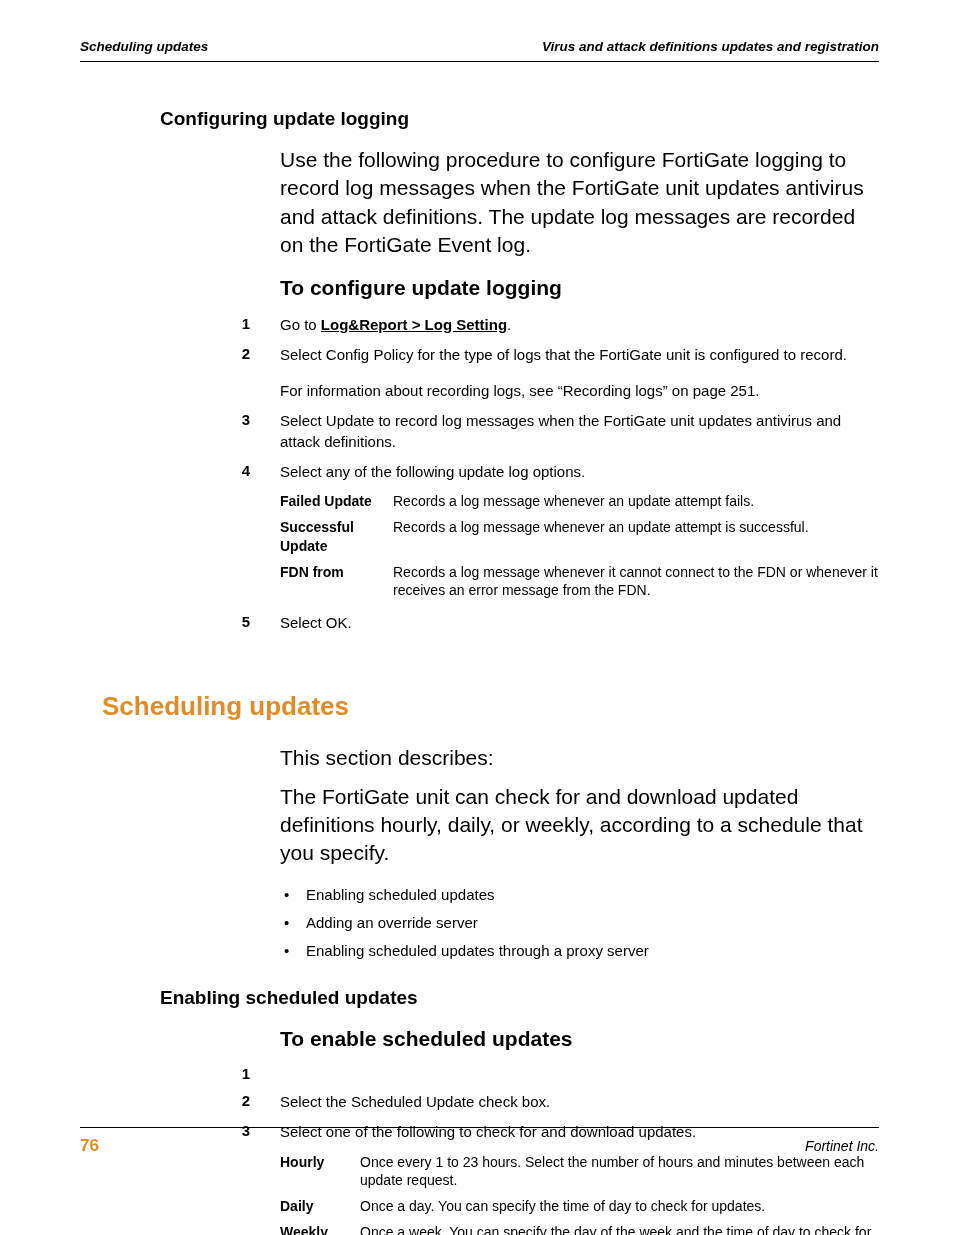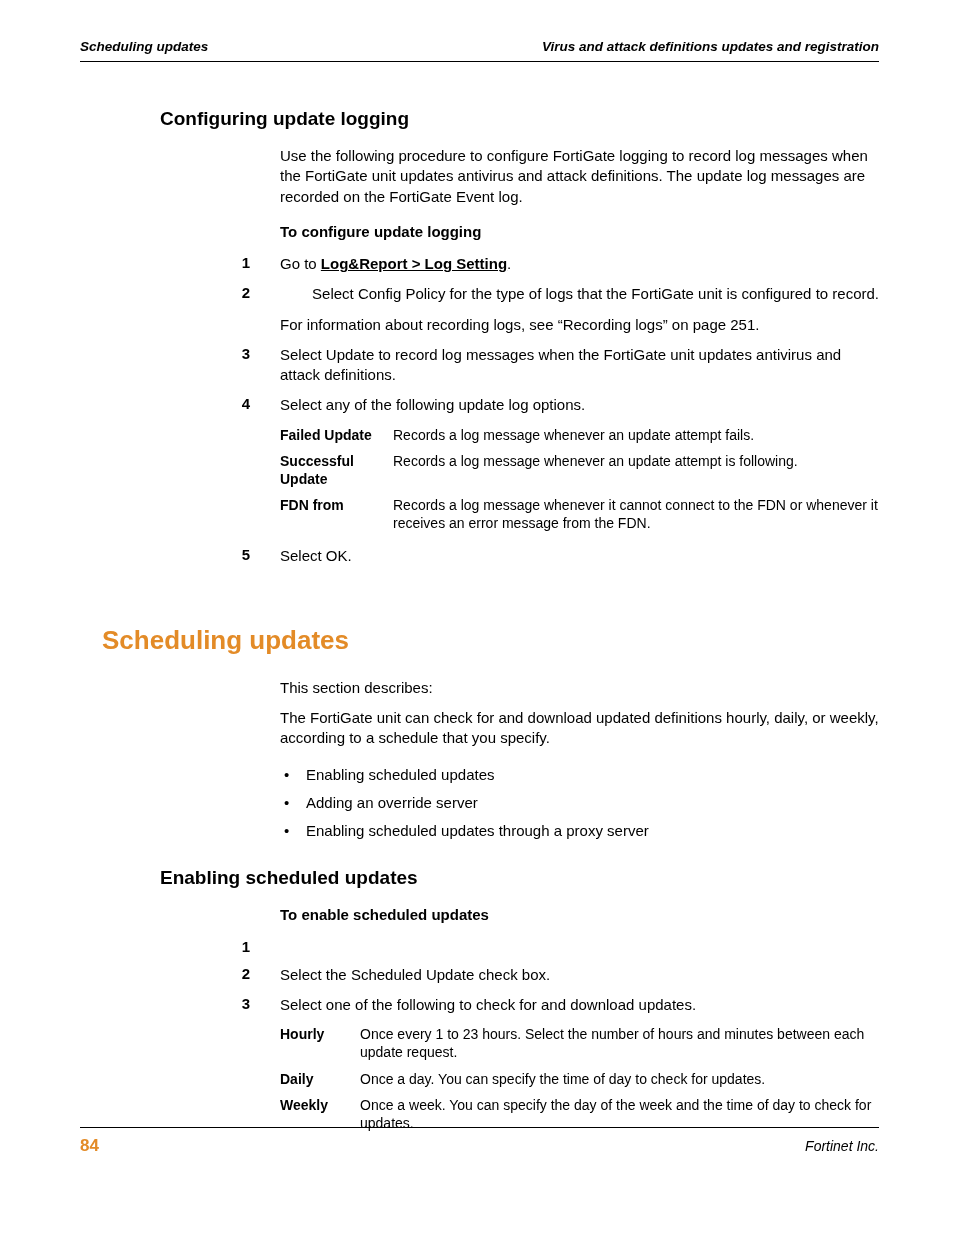--- a/index.html
+++ b/index.html
@@ -31,21 +31,21 @@
   .h1 {
     font-size: 26px;
     font-weight: bold;
     color: #e38b27;
     margin-left: 22px;
     margin-bottom: 22px;
   }
   .body-block {
     margin-left: 200px;
     margin-right: 0;
-    font-size: 15px;
+    font-size: 21px;
     line-height: 1.35;
   }
   .para { margin-bottom: 15px; }
   .sub-bold { font-weight: bold; margin-bottom: 12px; }
   .ol-row-outer {
     display: flex;
     margin-bottom: 10px;
   }
   .ol-row-outer .num {
     width: 200px;
@@ -125,21 +125,21 @@
   <div class="ol-row-outer">
     <div class="num">1</div>
     <div class="txt">
       <span>Go to </span><span class="b">Log&amp;Report &gt; Log Setting</span><span>.</span>
     </div>
   </div>
 
   <div class="ol-row-outer">
     <div class="num">2</div>
     <div class="txt">
-      <div style="margin-bottom:10px;text-align:right;">Select Config Policy for the type of logs that the FortiGate unit is configured to record.</div>
+      <div style="margin-bottom:16px;">Select Config Policy for the type of logs that the FortiGate unit is configured to record.</div>
       <div>
         <span>For information about recording logs, see </span><a href="#" class="link">“Recording logs” on page 251</a><span>.</span>
       </div>
     </div>
   </div>
 
   <div class="ol-row-outer">
     <div class="num">3</div>
     <div class="txt">Select Update to record log messages when the FortiGate unit updates antivirus and attack definitions.</div>
   </div>
@@ -149,21 +149,21 @@
     <div class="txt">Select any of the following update log options.</div>
   </div>
 
   <div class="def-table">
     <div class="def-row">
       <div class="def-term">Failed Update</div>
       <div class="def-desc">Records a log message whenever an update attempt fails.</div>
     </div>
     <div class="def-row">
       <div class="def-term">Successful Update</div>
-      <div class="def-desc">Records a log message whenever an update attempt is following.</div>
+      <div class="def-desc">Records a log message whenever an update attempt is successful.</div>
     </div>
     <div class="def-row">
       <div class="def-term">FDN from</div>
       <div class="def-desc">Records a log message whenever it cannot connect to the FDN or whenever it receives an error message from the FDN.</div>
     </div>
   </div>
 
   <div class="ol-row-outer">
     <div class="num">5</div>
     <div class="txt">Select OK.</div>
@@ -224,15 +224,15 @@
     </div>
     <div class="def-row">
       <div class="def-term" style="width:80px;min-width:80px;">Weekly</div>
       <div class="def-desc">Once a week. You can specify the day of the week and the time of day to check for updates.</div>
     </div>
   </div>
 
 </div>
 
 <div class="footer">
-  <span class="pgnum">84</span>
+  <span class="pgnum">76</span>
   <span class="pub">Fortinet Inc.</span>
 </div>
 
 </body></html>

